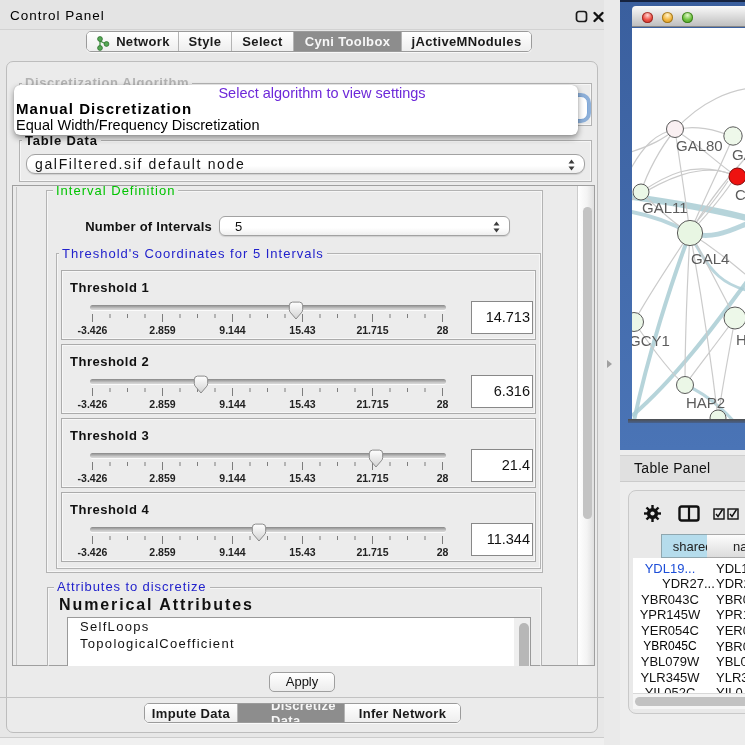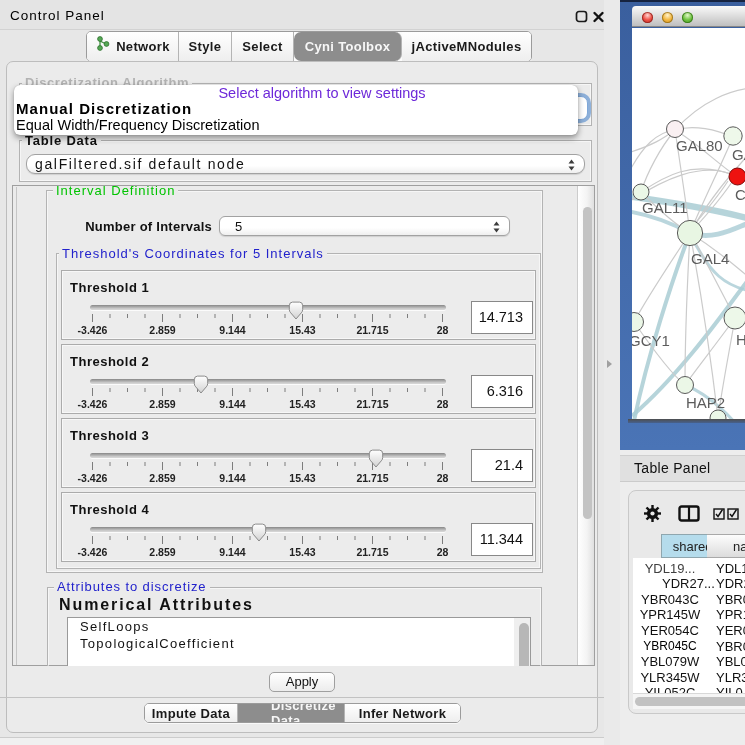--- a/index.html
+++ b/index.html
@@ -7,21 +7,21 @@
 body { font-family:"Liberation Sans", sans-serif; background:#e9e9e9; position:relative; }
 .abs { position:absolute; }
 .groupbox { position:absolute; border:1px solid #b3b3b3; box-shadow:inset 0 0 0 1px rgba(255,255,255,0.55); }
 .glabel { position:absolute; font-size:13px; padding:0 3px; background:#ebebeb; white-space:nowrap; }
 .combo { position:absolute; border:1px solid #a2a2a2; border-radius:5px; background:linear-gradient(#ffffff 60%, #efefef); box-shadow:0 1px 1px rgba(0,0,0,0.12); font-size:13px; color:#111; }
 .combo .arr { position:absolute; right:8px; width:9px; }
 .arr svg { display:block; }
 .sbox { position:absolute; left:61px; width:475px; height:70px; border:1px solid #ababab; box-shadow:inset 0 0 0 1px rgba(255,255,255,0.6); background:#ececec; }
 .sbox .tt { position:absolute; left:8px; top:1px; font-size:13px; font-weight:bold; letter-spacing:0.5px; color:#111;margin-top:8px; }
 .track { position:absolute; left:28px; top:34px; width:356px; height:5px; border-radius:3px; background:linear-gradient(#878787,#c9c9c9 70%,#d9d9d9); box-shadow:0 1px 0 rgba(255,255,255,0.8); }
-.vbox { position:absolute; left:409px; top:30px; width:62px; height:33px; background:#fff; border:1px solid #888; font-size:14.5px; color:#111; text-align:right; line-height:31px; padding-right:9px; }
+.vbox { position:absolute; left:409px; top:30px; width:62px; height:33px; background:#fff; border:1px solid #888; font-size:14.5px; color:#111; text-align:right; line-height:31px; padding-right:2px; }
 .ticklbl { position:absolute; top:53px; font-size:10.5px; font-weight:bold; color:#222; transform:translateX(-50%); }
 .thumb { position:absolute; top:30px; width:17px; height:19px; transform:translateX(-50%); }
 .seg { position:absolute; display:flex; border:1px solid #9b9b9b; border-radius:5px; background:#fcfcfc; overflow:hidden; box-shadow:0 1px 0 rgba(255,255,255,0.7); }
 .seg > div { display:flex; align-items:center; justify-content:center; font-size:13px; font-weight:bold; letter-spacing:0.35px; color:#1a1a1a; background:linear-gradient(#ffffff,#eeeeee); border-right:1px solid #b4b4b4; }
 .seg > div:last-child { border-right:none; }
 .seg > div.sel { background:#8d8d8d; color:#f7f7f7; }
 .listitem { position:absolute; left:12px; font-size:13px; letter-spacing:1.3px; color:#111; white-space:nowrap; }
 </style>
 </head>
 <body>
@@ -30,25 +30,25 @@
 
 <div class="abs" style="left:0;top:0;width:604px;height:30px;background:#e4e4e4;border-bottom:1px solid #d2d2d2;"></div>
 <div class="abs" style="left:10px;top:8px;font-size:13.5px;letter-spacing:1px;color:#000;">Control Panel</div>
 <svg class="abs" style="left:575px;top:10px;" width="13" height="13" viewBox="0 0 13 13">
     <rect x="1.5" y="1.5" width="10" height="10" rx="2.5" fill="none" stroke="#1a1a1a" stroke-width="1.7"></rect>
   </svg>
 <svg class="abs" style="left:592px;top:11px;" width="13" height="12" viewBox="0 0 13 12">
     <path d="M2.5 2 L10.5 10 M10.5 2 L2.5 10" stroke="#111" stroke-width="2.4" stroke-linecap="round"></path>
   </svg>
 
-<div class="seg" style="left:86px;top:31px;height:31px;">
+<div class="seg" style="left:86px;top:31px;height:21px;">
   <div style="width:92px;padding-left:21px;">Network</div>
   <div style="width:53px;">Style</div>
   <div style="width:62px;">Select</div>
-  <div class="sel" style="width:108px;border-radius:7px;">Cyni Toolbox</div>
+  <div class="sel" style="width:108px;">Cyni Toolbox</div>
   <div style="width:129px;">jActiveMNodules</div>
 </div>
 <svg class="abs" style="left:95px;top:35px;" width="16" height="17" viewBox="0 0 16 17">
   <path d="M5 4 L5 13 M5 6 L11 9" stroke="#3e8e3e" stroke-width="1.3" fill="none"></path>
   <circle cx="5" cy="4" r="2.4" fill="#55a855" stroke="#2d702d" stroke-width="0.8"></circle>
   <circle cx="5" cy="13" r="2.4" fill="#55a855" stroke="#2d702d" stroke-width="0.8"></circle>
   <circle cx="11.5" cy="9" r="2.4" fill="#55a855" stroke="#2d702d" stroke-width="0.8"></circle>
 </svg>
 
 <div class="abs" style="left:6px;top:61px;width:592px;height:672px;background:#ebebeb;border:1px solid #bdbdbd;border-radius:7px;"></div>
@@ -381,21 +381,21 @@
   </svg>
 <svg class="abs" style="left:727px;top:508px;" width="12" height="12" viewBox="0 0 12 12">
     <rect x="1" y="1" width="10" height="10" fill="none" stroke="#111" stroke-width="1.4"></rect>
     <path d="M3 6 L5 8.5 L9.5 1.5" fill="none" stroke="#111" stroke-width="1.4"></path>
   </svg>
 
 <div class="abs" id="tbl" style="left:633px;top:534px;width:112px;height:175px;overflow:hidden;">
   <div style="position:absolute;left:0;top:0;width:74px;height:24px;background:#b5dcec;border:1px solid #8fa6ae;font-size:13px;color:#222;text-align:center;line-height:23px;margin-left:28px;">shared...</div>
   <div style="position:absolute;left:74px;top:0;width:60px;height:24px;background:linear-gradient(#fdfdfd,#dcdcdc);border:1px solid #a9a9a9;border-left:none;font-size:13px;color:#222;padding-left:26px;line-height:23px;">na</div>
   <div id="rows" style="position:absolute;left:0;top:24px;width:112px;height:135px;background:#fff;overflow:hidden;">
-      <div style="position:absolute;left:0;top:2.8px;width:74px;text-align:center;font-size:13px;color:#404040;">YDL19...</div>
+      <div style="position:absolute;left:0;top:2.8px;width:74px;text-align:center;font-size:13px;color:#1d4ed8;">YDL19...</div>
       <div style="position:absolute;left:83px;top:2.8px;font-size:13px;color:#111;">YDL1</div>
       <div style="position:absolute;left:0;top:18.35px;width:74px;text-align:center;font-size:13px;color:#111;padding-left:29px;">YDR27...</div>
       <div style="position:absolute;left:83px;top:18.35px;font-size:13px;color:#111;">YDR2</div>
       <div style="position:absolute;left:0;top:33.9px;width:74px;text-align:center;font-size:13px;color:#111;">YBR043C</div>
       <div style="position:absolute;left:83px;top:33.9px;font-size:13px;color:#111;">YBR0</div>
       <div style="position:absolute;left:0;top:49.45px;width:74px;text-align:center;font-size:13px;color:#111;">YPR145W</div>
       <div style="position:absolute;left:83px;top:49.45px;font-size:13px;color:#111;">YPR1</div>
       <div style="position:absolute;left:0;top:65px;width:74px;text-align:center;font-size:13px;color:#111;">YER054C</div>
       <div style="position:absolute;left:83px;top:65px;font-size:13px;color:#111;">YER0</div>
       <div style="position:absolute;left:0;top:80.55px;width:74px;text-align:center;font-size:12px;color:#000000;">YBR045C</div>

